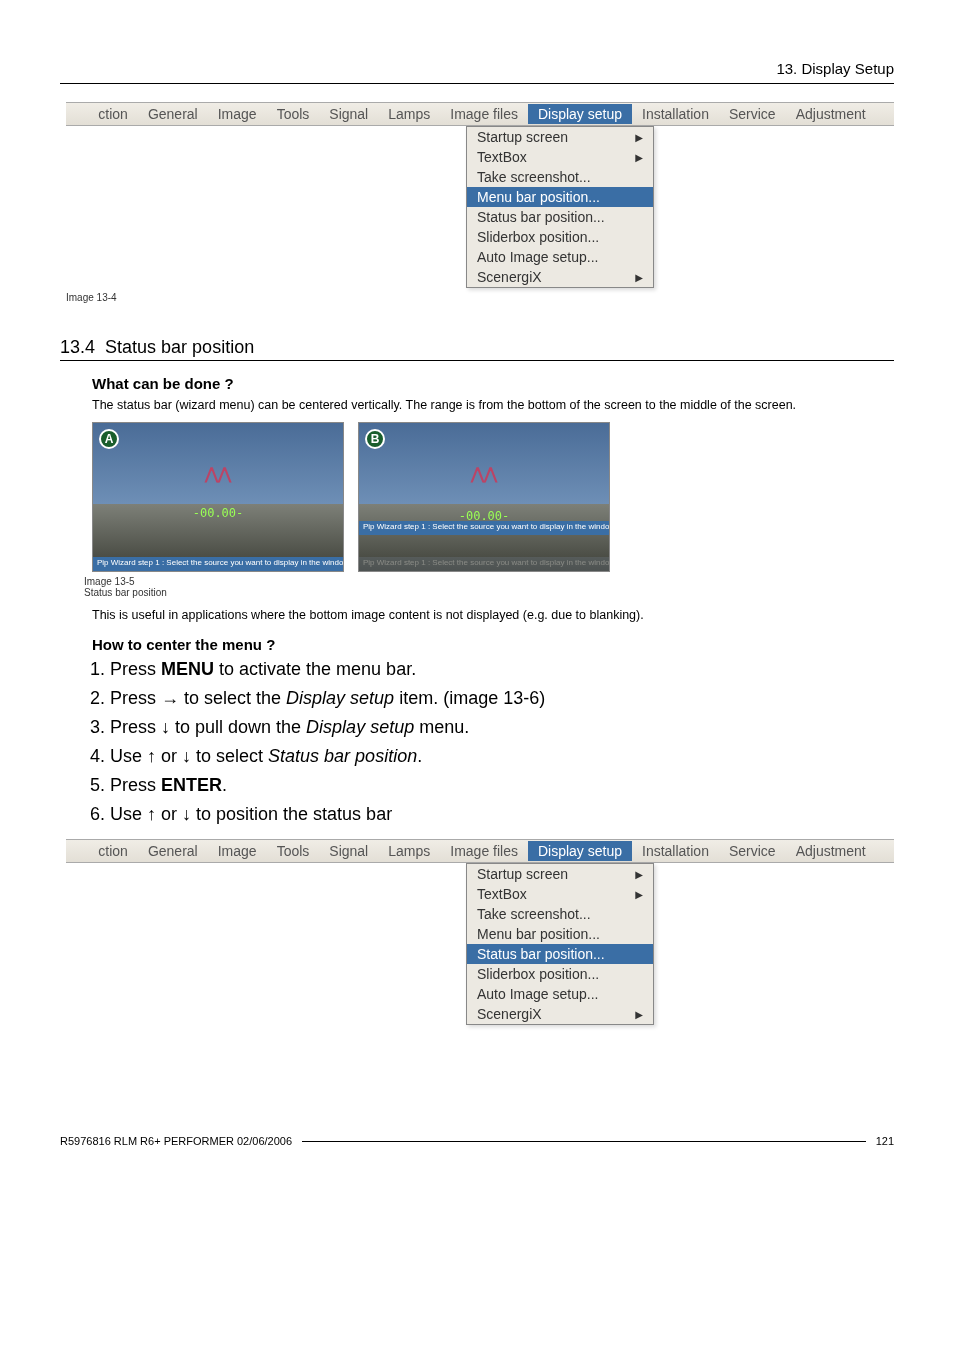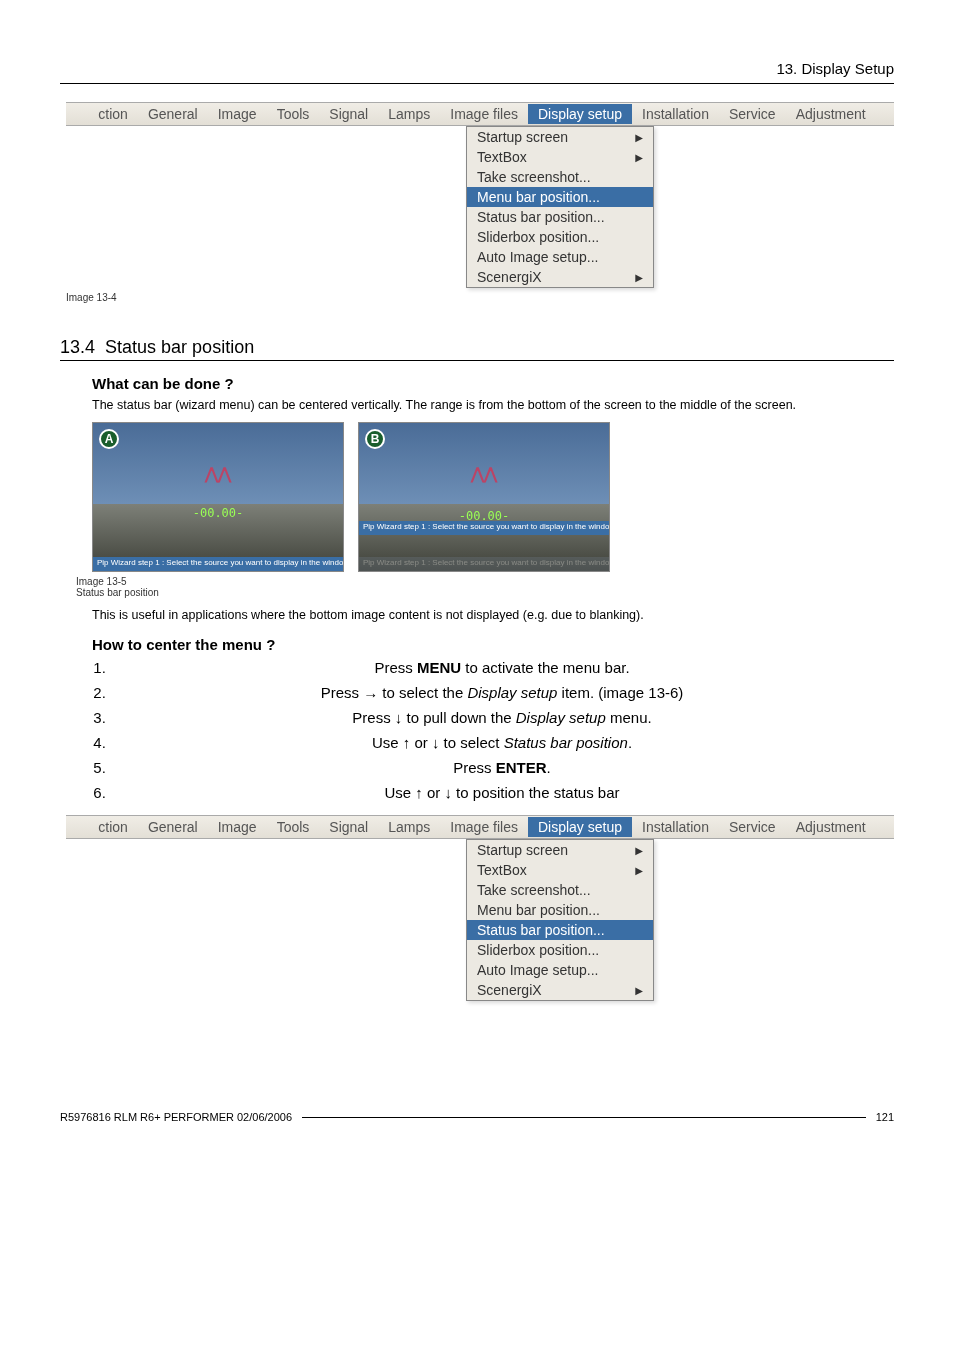--- a/index.html
+++ b/index.html
@@ -132,24 +132,23 @@
     background:#1a5e2c; color:#fff; font-weight:bold;
     display:flex;align-items:center;justify-content:center;
     font-size:12px; border:2px solid #fff;
   }
   .scene .wiz {
     position:absolute;left:0;right:0;height:14px;
     background:#3a6ea5;color:#fff;font-size:8px;
     padding:1px 4px; overflow:hidden;white-space:nowrap;
   }
   ol.steps {
-    font-size: 15px;
+    font-size: 18px;
     margin-left: 50px;
     padding-left: 0;
-    text-align: center;
   }
   ol.steps li {
     margin-bottom: 8px;
   }
   .footer {
     margin-top: 110px;
     display: flex;
     align-items: center;
     font-size: 11px;
   }
@@ -233,21 +232,21 @@
   <div class="scene">
     <div class="sky"></div>
       <div class="grnd"></div>
     <div class="badge">B</div>
     <div class="spike">⋀⋀</div>
     <div class="gauge" style="top:58%;">-00.00-</div>
     <div class="wiz" style="top:66%;">Pip Wizard step 1 : Select the source you want to display in the window...</div>
     <div class="wiz" style="bottom:0;opacity:.35;background:#6b7682;">Pip Wizard step 1 : Select the source you want to display in the window...</div>
   </div>
 </div>
-<div class="caption" style="margin-left:16px;">
+<div class="caption" style="margin-left:24px;">
   <span>Image 13-5</span><br><span>Status bar position</span>
 </div>
 
 <p class="body" style="margin-top:10px;">This is useful in applications where the bottom image content is not displayed (e.g.  due to blanking).</p>
 
 <h3 class="qhead">How to center the menu ?</h3>
 <ol class="steps" id="steps">
     <li>Press <b>MENU</b> to activate the menu bar.</li>
     <li>Press → to select the <span class="it">Display setup</span> item.  (image 13-6)</li>
     <li>Press ↓ to pull down the <span class="it">Display setup</span> menu.</li>

